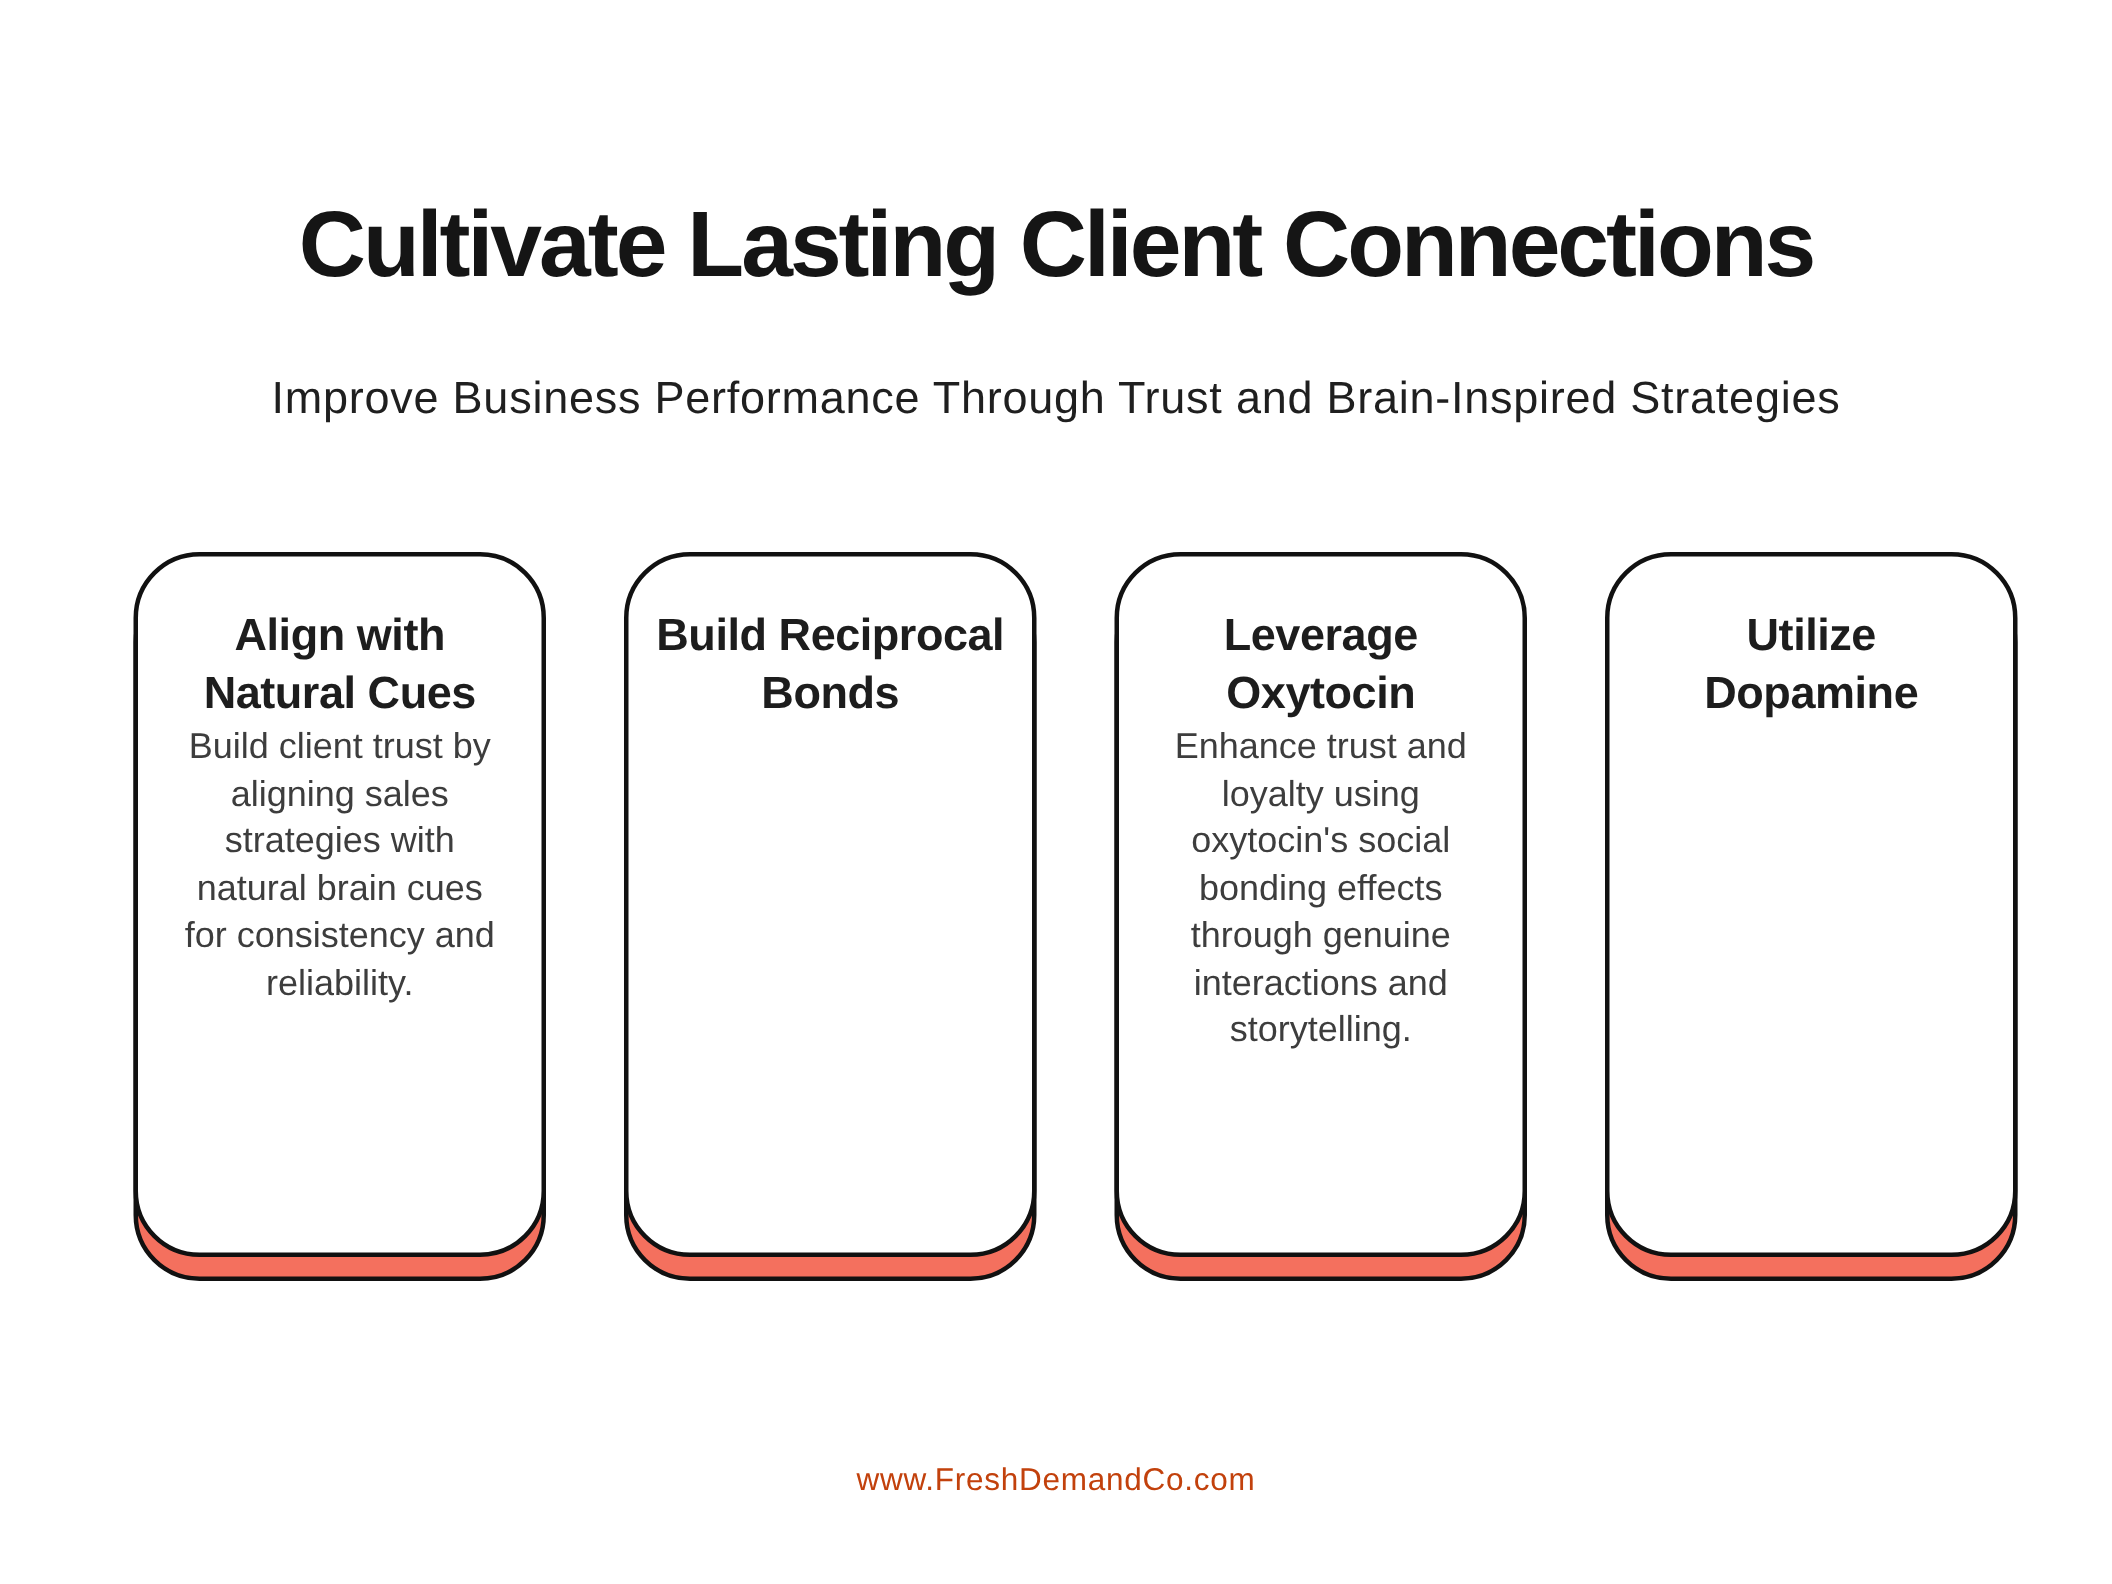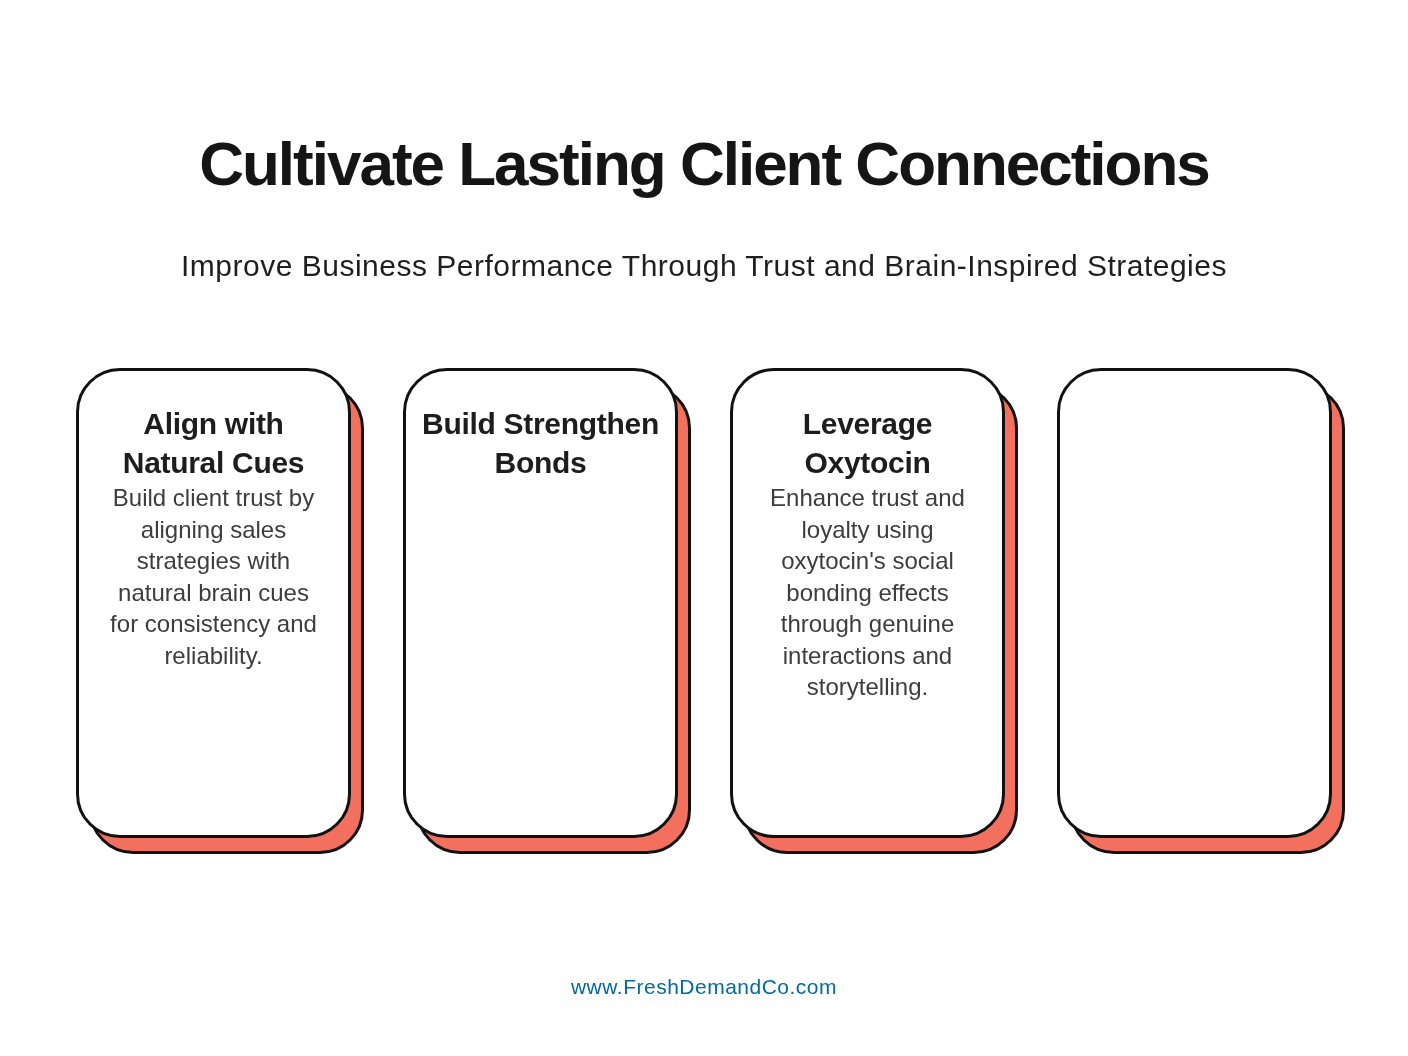--- a/index.html
+++ b/index.html
@@ -58,21 +58,21 @@
     top: 16px;
     width: 275px;
     height: 470px;
     background: var(--accent, #F4705E);
     border: 3px solid var(--ink, #111111);
     border-radius: 44px;
   }
 
   .card-face {
     position: absolute;
-    left: 0;
+    left: 13px;
     top: 0;
     width: 275px;
     height: 470px;
     background: #ffffff;
     border: 3px solid var(--ink, #111111);
     border-radius: 44px;
     padding: 33px 10px 0;
     text-align: center;
   }
 
@@ -94,21 +94,21 @@
   }
 
   .footer {
     position: absolute;
     top: 975px;
     left: 0;
     width: 100%;
     text-align: center;
     font-size: 21px;
     letter-spacing: 0.5px;
-    color: #0369a1;
+    color: #c2410c;
   }
 </style>
 </head>
 <body>
 
 <div class="page">
 
   <h1 class="title">Cultivate Lasting Client Connections</h1>
 
   <p class="subtitle">Improve Business Performance Through Trust and Brain-Inspired Strategies</p>
@@ -125,21 +125,21 @@
 strategies with
 natural brain cues
 for consistency and
 reliability.</p>
       </div>
     </div>
 
     <div class="card">
       <div class="card-shadow"></div>
       <div class="card-face">
-        <h2 class="card-title">Build Strengthen
+        <h2 class="card-title">Build Reciprocal
 Bonds</h2>
       </div>
     </div>
 
     <div class="card">
       <div class="card-shadow"></div>
       <div class="card-face">
         <h2 class="card-title">Leverage
 Oxytocin</h2>
         <p class="card-body">Enhance trust and
@@ -148,20 +148,22 @@
 bonding effects
 through genuine
 interactions and
 storytelling.</p>
       </div>
     </div>
 
     <div class="card">
       <div class="card-shadow"></div>
       <div class="card-face">
+        <h2 class="card-title">Utilize
+Dopamine</h2>
       </div>
     </div>
 
   </div>
 
   <div class="footer">www.FreshDemandCo.com</div>
 
 </div>
 
 </body></html>

